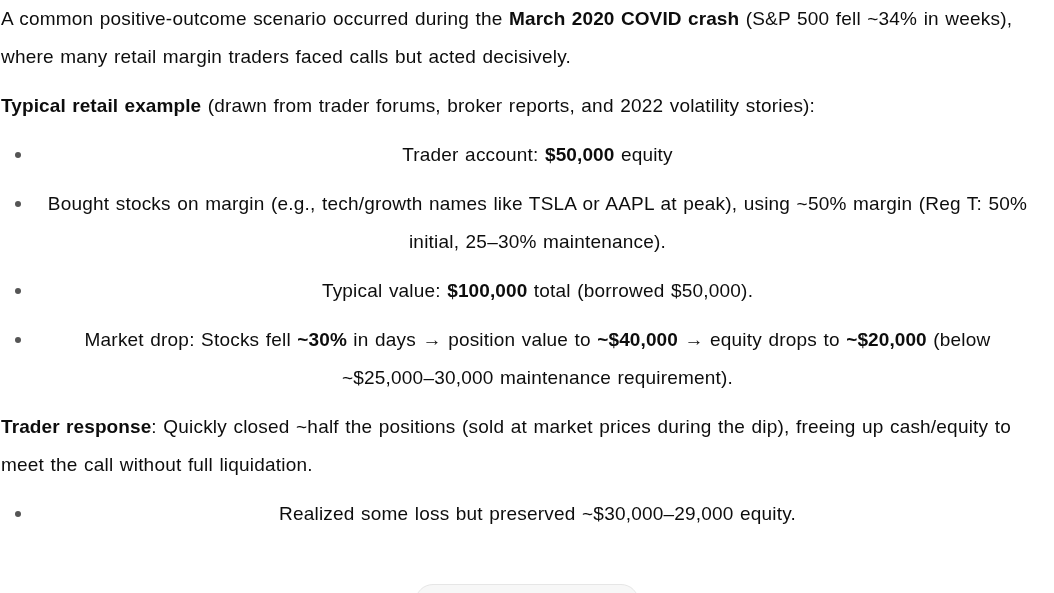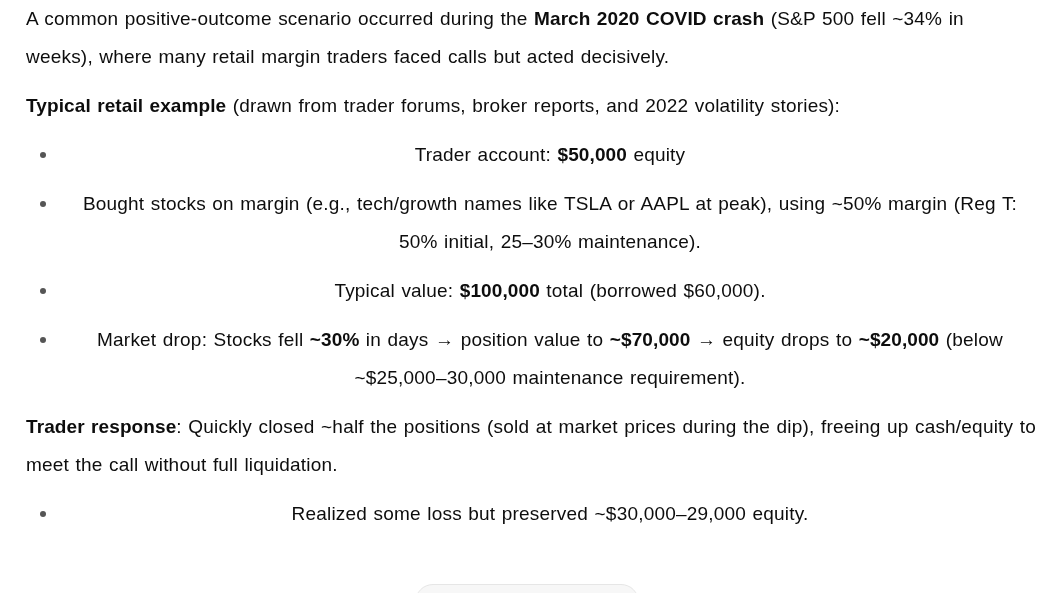--- a/index.html
+++ b/index.html
@@ -9,21 +9,21 @@
   body {
     width: 1054px;
     height: 593px;
     background: #ffffff;
     overflow: hidden;
     position: relative;
     font-family: "Liberation Sans", "DejaVu Sans", sans-serif;
     color: #0d0d0d;
   }
   .content {
-    padding: 0 18px 0 26px;
+    padding: 0 18px 0 1px;
     font-size: 19px;
     line-height: 38px;
     letter-spacing: 0.2px;
     word-spacing: 1px;
   }
   .content p {
     margin: 0 0 11px 0;
   }
   .content strong {
     font-weight: 700;
@@ -75,25 +75,25 @@
     <li>
       <span class="bullet"></span>
       <span><span>Trader account: </span><strong>$50,000</strong><span> equity</span></span>
     </li>
     <li>
       <span class="bullet"></span>
       <span><span>Bought stocks on margin (e.g., tech/growth names like TSLA or AAPL at peak), using ~50% margin (Reg T: 50% initial, 25–30% maintenance).</span></span>
     </li>
     <li>
       <span class="bullet"></span>
-      <span><span>Typical value: </span><strong>$100,000</strong><span> total (borrowed $60,000).</span></span>
+      <span><span>Typical value: </span><strong>$100,000</strong><span> total (borrowed $50,000).</span></span>
     </li>
     <li>
       <span class="bullet"></span>
-      <span><span>Market drop: Stocks fell </span><strong>~30%</strong><span> in days → position value to </span><strong>~$70,000</strong><span> → equity drops to </span><strong>~$20,000</strong><span> (below ~$25,000–30,000 maintenance requirement).</span></span>
+      <span><span>Market drop: Stocks fell </span><strong>~30%</strong><span> in days → position value to </span><strong>~$40,000</strong><span> → equity drops to </span><strong>~$20,000</strong><span> (below ~$25,000–30,000 maintenance requirement).</span></span>
     </li>
   </ul>
 
 
   <p><strong>Trader response</strong><span>: Quickly closed ~half the positions (sold at market prices during the dip), freeing up cash/equity to meet the call without full liquidation.</span></p>
 
   <ul class="bullet-list">
     <li>
       <span class="bullet"></span>
       <span><span>Realized some loss but preserved ~$30,000–29,000 equity.</span></span>

